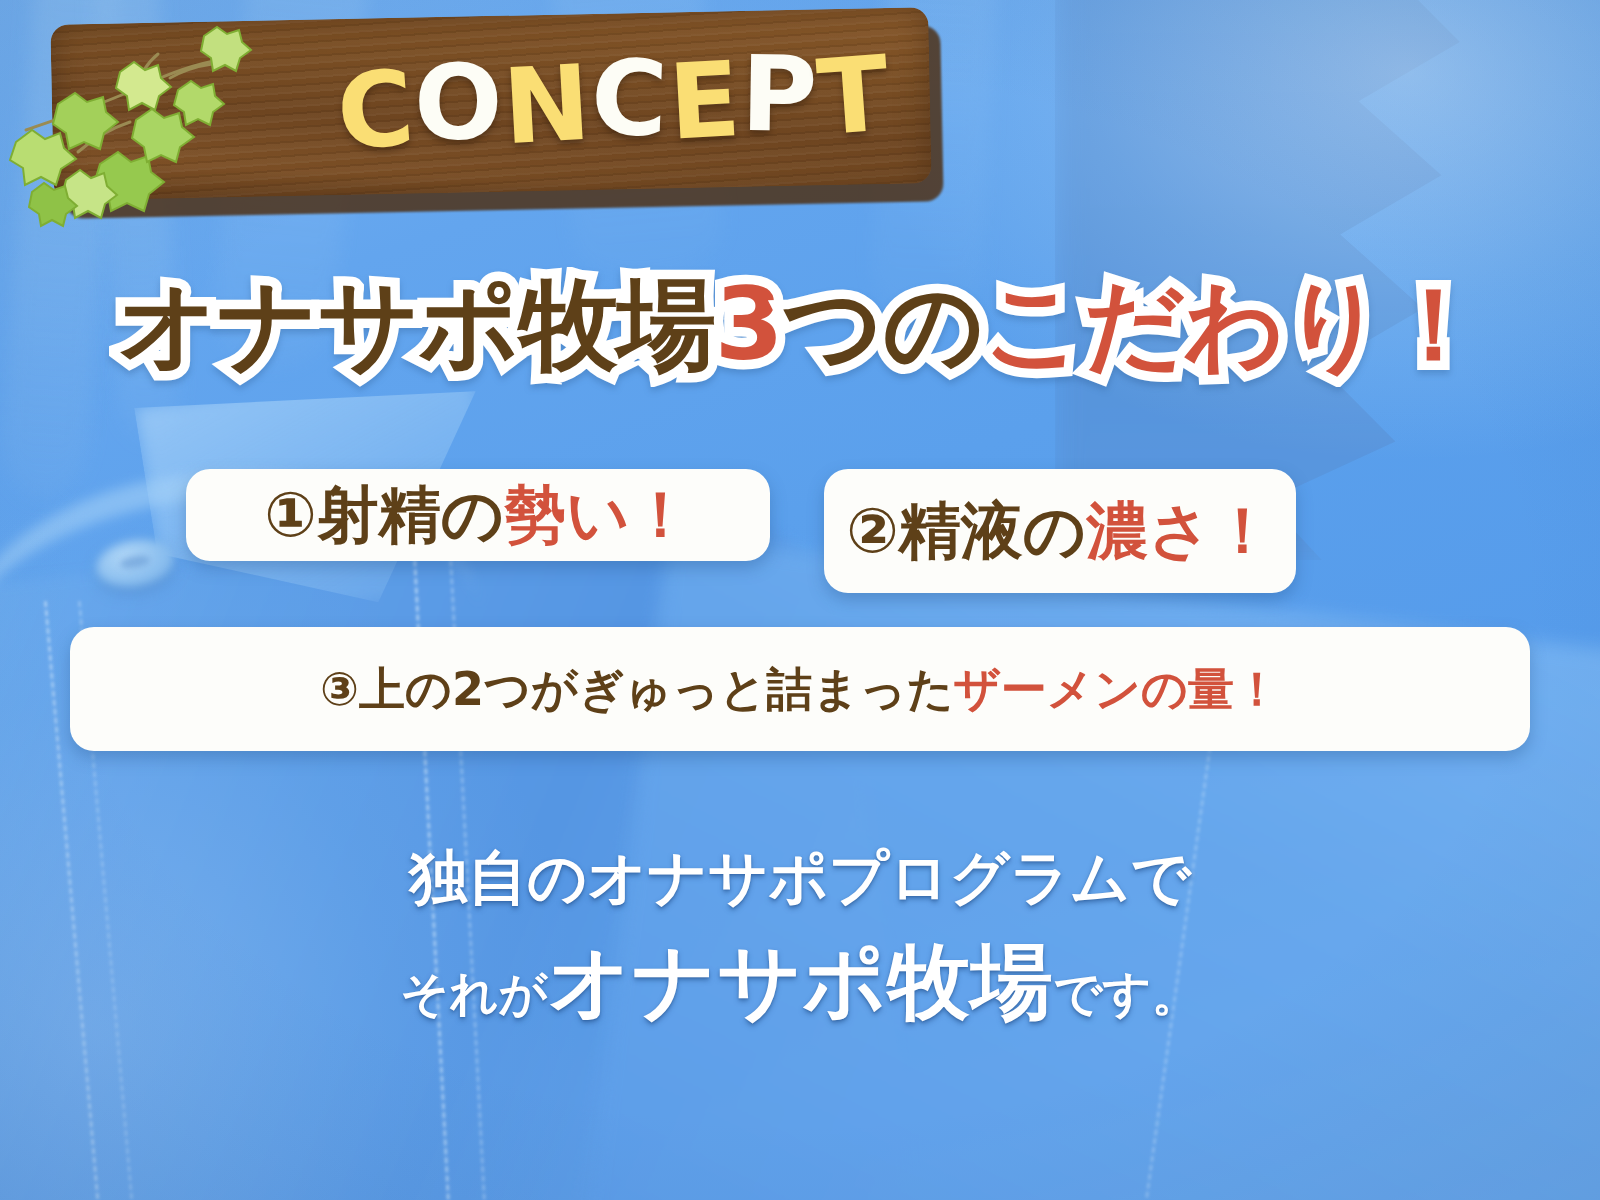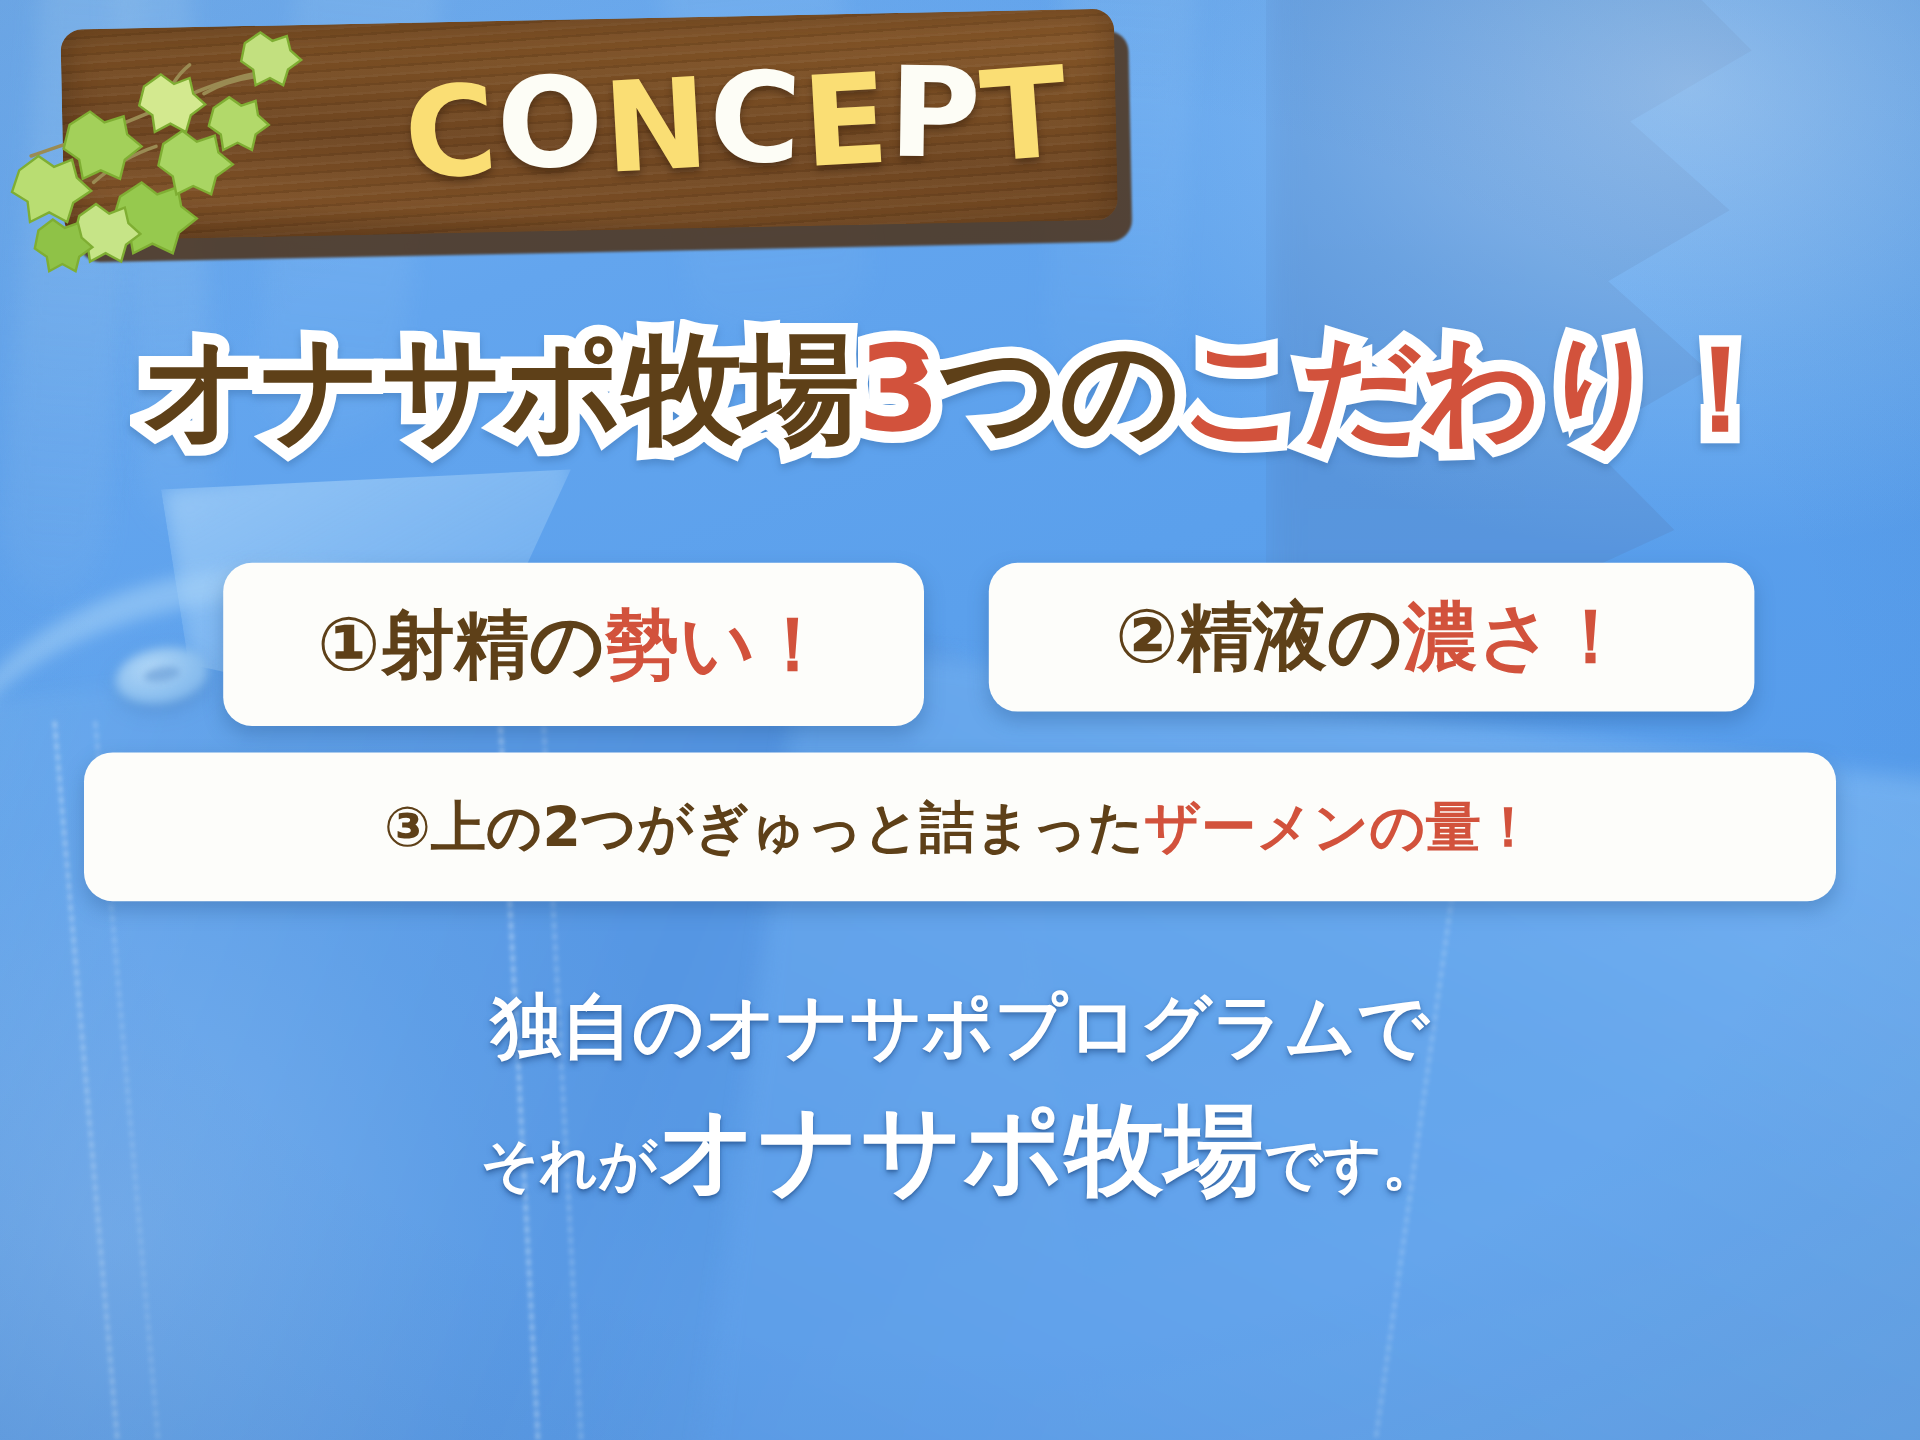--- a/index.html
+++ b/index.html
@@ -210,31 +210,31 @@
     box-sizing: border-box;
     white-space: nowrap;
   }
   .pill-text {
     font-weight: 700;
     line-height: 1;
   }
   .pill-text .brown { color: var(--brown); }
   .pill-text .red   { color: var(--red); }
 
-  #pill-1 { left: 186px; top: 469px; width: 584px; height: 136px; }
-  #pill-2 { left: 824px; top: 469px; width: 638px; height: 124px; }
+  #pill-1 { left: 186px; top: 469px; width: 584px; height: 92px; }
+  #pill-2 { left: 824px; top: 469px; width: 472px; height: 124px; }
   #pill-3 { left: 70px;  top: 627px; width: 1460px; height: 124px; }
 
   #pill-1 .pill-text, #pill-2 .pill-text { font-size: 62px; }
   #pill-3 .pill-text { font-size: 46px; }
 
   
   .outro {
     position: absolute;
-    left: 0; top: 814px; width: 1600px;
+    left: 0; top: 836px; width: 1600px;
     text-align: center;
     color: #ffffff;
     font-weight: 700;
     line-height: 1.42;
     text-shadow:
       0 3px 5px rgba(35,80,140,.55),
       0 1px 2px rgba(35,80,140,.4);
   }
   .outro .line { font-size: 59px; display: block; white-space: nowrap; }
   .outro .big  { font-size: 82px; letter-spacing: 1px; }

